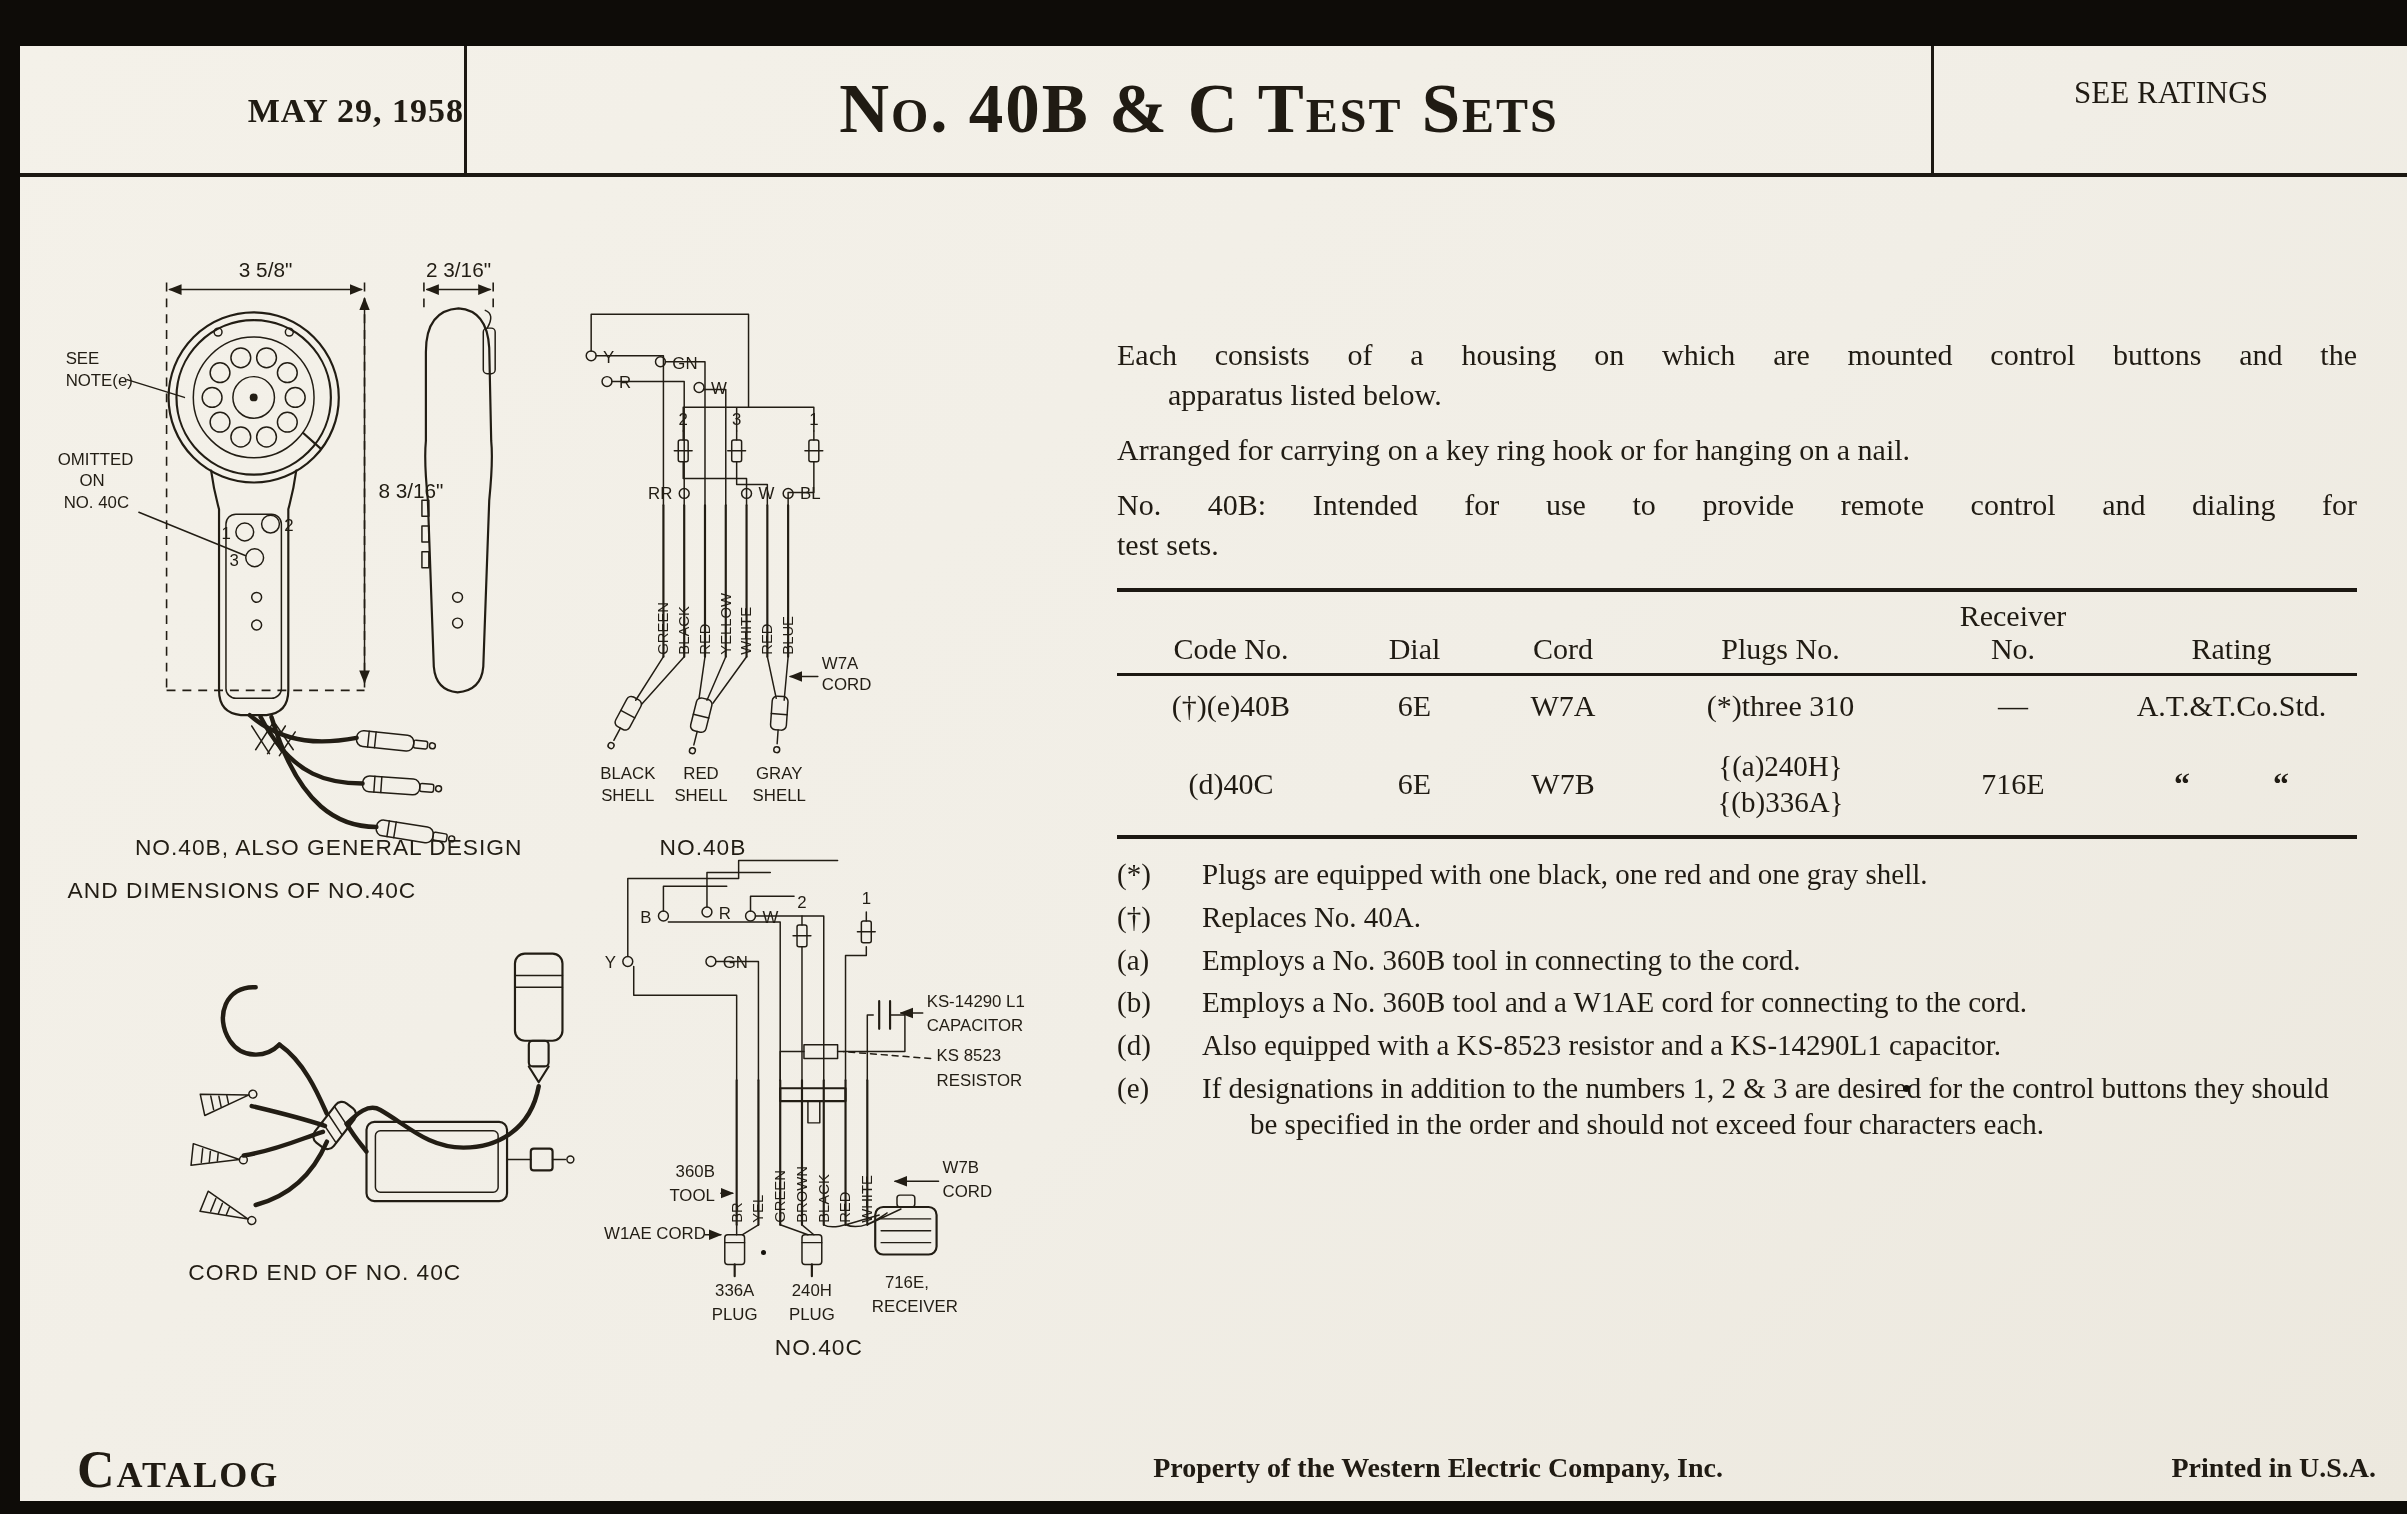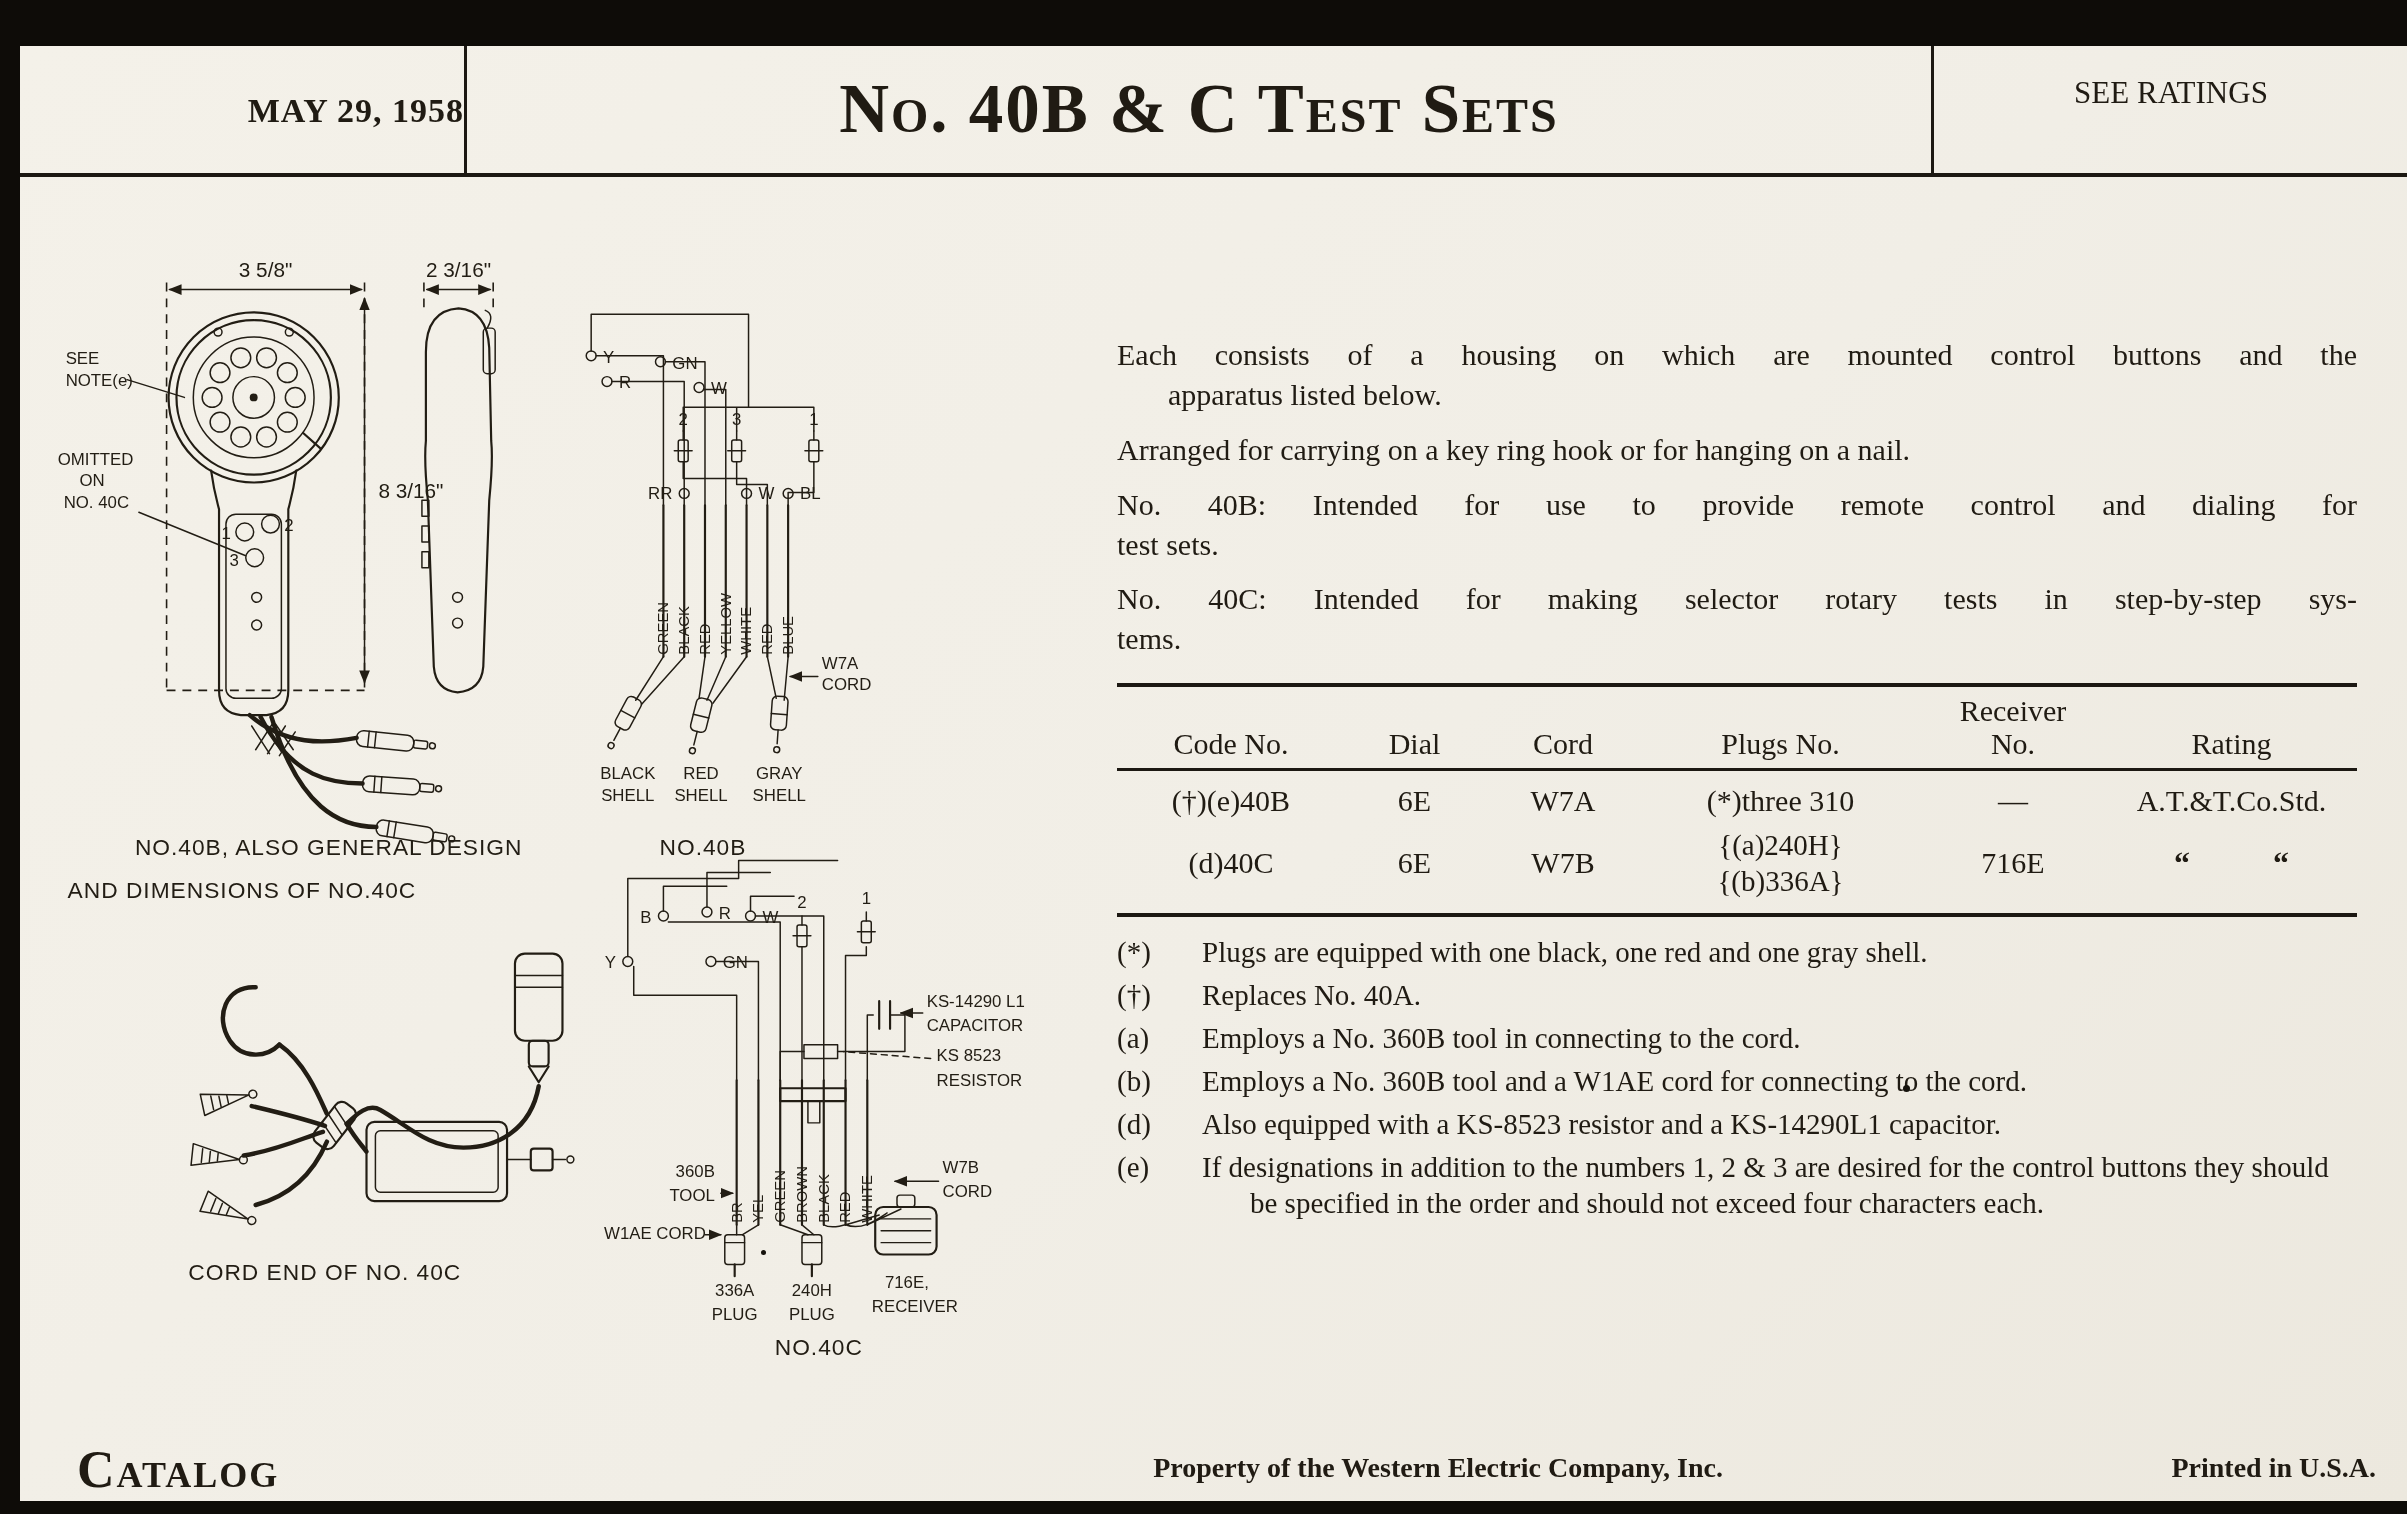--- a/index.html
+++ b/index.html
@@ -24,21 +24,21 @@
   .para{margin-bottom:15px}
   .jline{text-align:justify;text-align-last:justify}
   .cont-indent{padding-left:51px}
   
   #spec{margin-top:24px;border-top:4px solid #1c1812;border-bottom:4px solid #1c1812;padding:8px 0 14px}
   .trow{display:grid;grid-template-columns:228px 139px 158px 277px 188px 249px;text-align:center}
   .thead{align-items:end}
   .th{line-height:1.08;padding-bottom:4px}
   .mid-rule{height:3px;background:#1c1812;margin:4px 0 10px}
   .trow1{margin-top:4px}
-  .trow2{margin-top:6px;align-items:center}
+  .trow2{margin-top:22px;align-items:center}
   .plugcell{font-size:29px;line-height:1.25}
   .dittos{display:flex;justify-content:center;gap:83px;font-size:32px;font-weight:bold}
   
   #footnotes{margin-top:18px;font-size:29px;line-height:1.24}
   .fn{display:flex;margin-top:7px}
   .fnm{width:85px;flex:none}
   .fnt{flex:1}
   .fne{padding-left:48px;text-indent:-48px}
   
   .footer-item{position:absolute;font-weight:bold}
@@ -80,24 +80,20 @@
 
   <div id="col">
     <div class="para">
       <div class="jline">Each consists of a housing on which are mounted control buttons and the</div>
       <div class="cont-indent">apparatus listed below.</div>
     </div>
     <div class="para">Arranged for carrying on a key ring hook or for hanging on a nail.</div>
     <div class="para">
       <div class="jline">No. 40B: Intended for use to provide remote control and dialing for</div>
       <div>test sets.</div>
-    </div>
-    <div class="para">
-      <div class="jline">No. 40C: Intended for making selector rotary tests in step-by-step sys-</div>
-      <div>tems.</div>
     </div>
 
     <div id="spec">
       <div class="trow thead">
         <div class="th">Code No.</div>
         <div class="th">Dial</div>
         <div class="th">Cord</div>
         <div class="th">Plugs No.</div>
         <div class="th">
           <div>Receiver</div>

